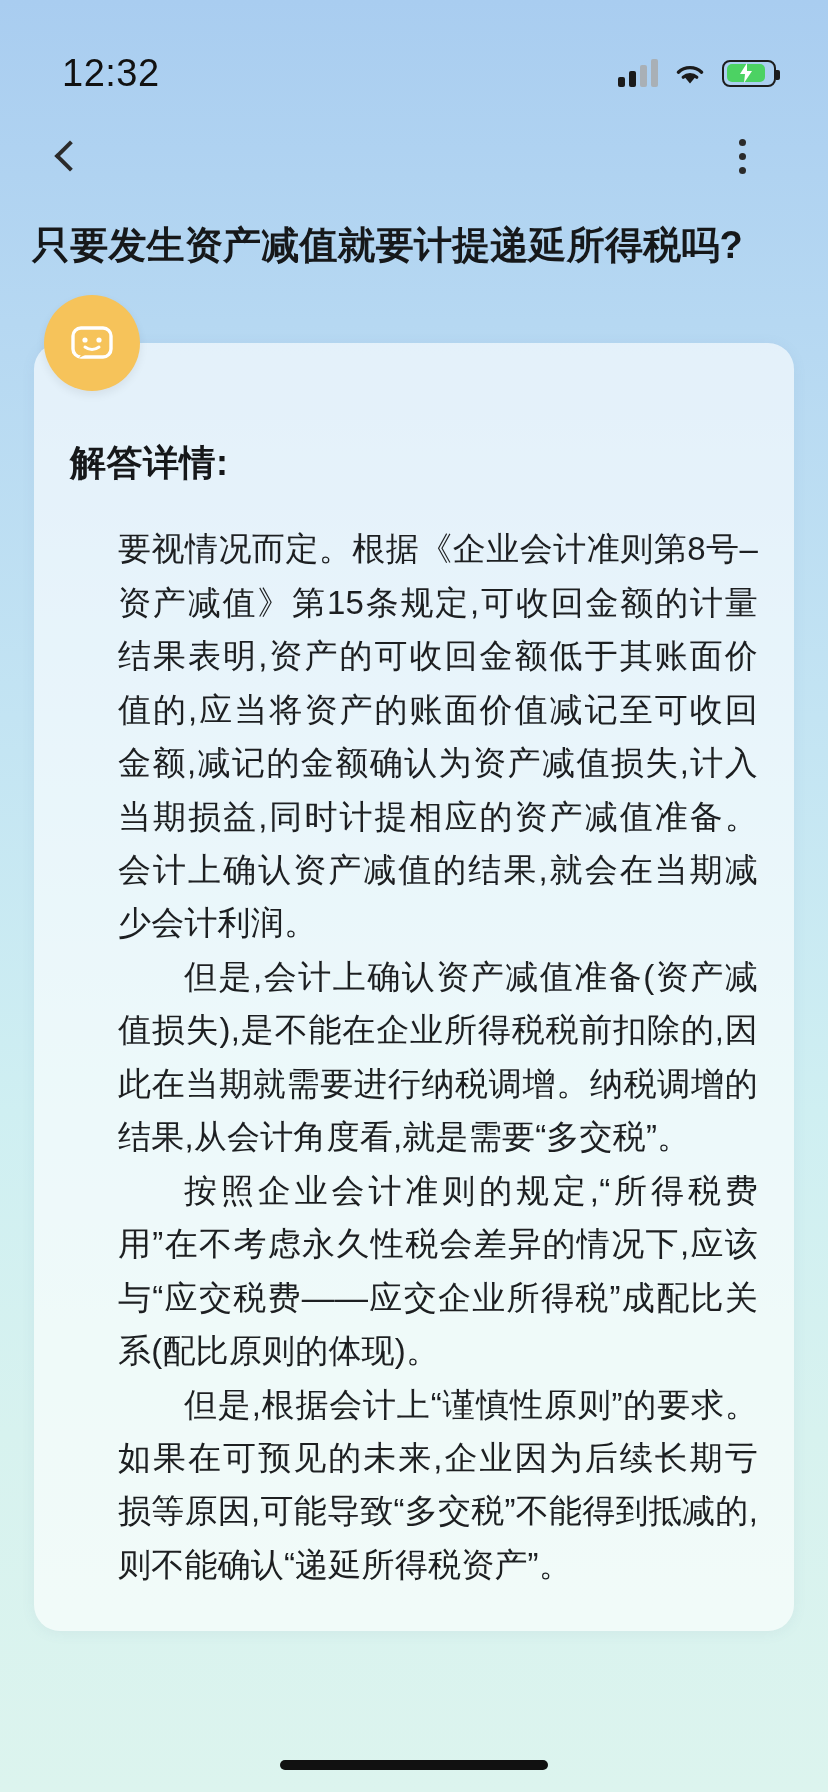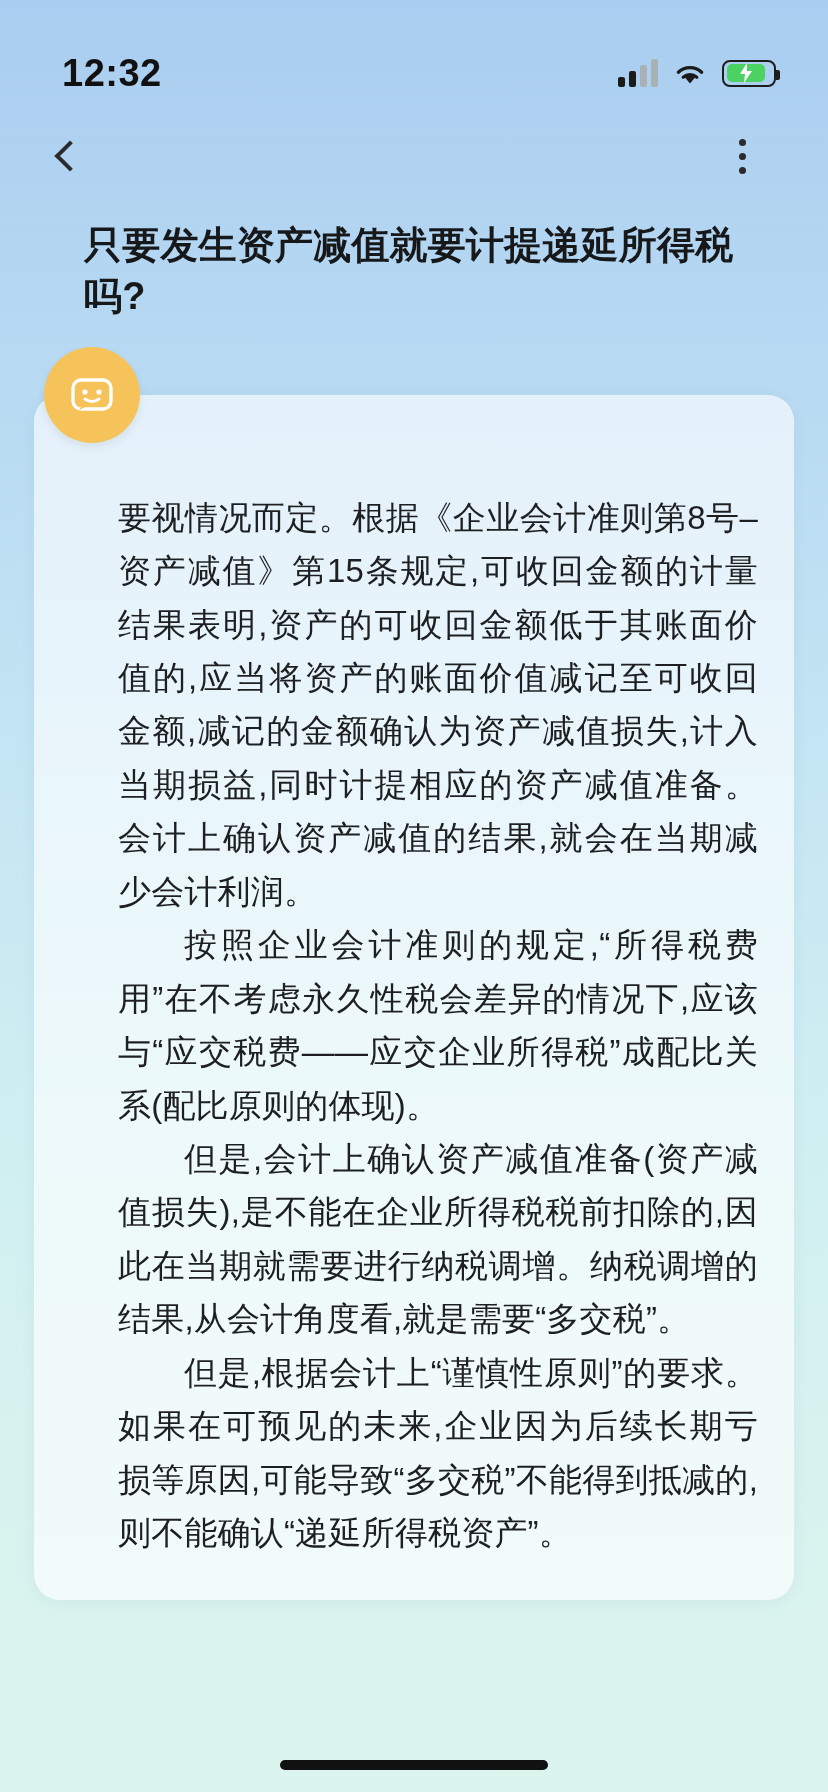--- a/index.html
+++ b/index.html
@@ -19,21 +19,21 @@
   .statusbar {
     height: 110px;
     display: flex;
     align-items: center;
     justify-content: space-between;
     padding: 36px 52px 0 62px;
     color: #111;
   }
   .status-time {
     font-size: 38px;
-    font-weight: 700;
+    font-weight: 400;
     letter-spacing: 0.5px;
   }
   .status-icons {
     display: flex;
     align-items: center;
     gap: 14px;
   }
   .signal {
     display: flex;
     align-items: flex-end;
@@ -110,21 +110,21 @@
   }
   .nav-more span {
     width: 7px; height: 7px;
     border-radius: 50%;
     background: #2b2b2b;
     display: block;
   }
 
   
   .question {
-    padding: 18px 56px 0 84px;
+    padding: 18px 56px 0 32px;
     font-size: 38px;
     line-height: 1.35;
     font-weight: 700;
     color: #16181a;
     letter-spacing: 0.2px;
   }
 
   
   .card-wrap {
     position: relative;
@@ -225,22 +225,23 @@
     <svg viewBox="0 0 48 48">
       <rect x="5" y="9" width="38" height="29" rx="8" fill="none" stroke="#ffffff" stroke-width="3.4"></rect>
       <path d="M16 31 l-5 8 l12 -6 Z" fill="#f6c35a" stroke="none"></path>
       <circle cx="17" cy="21" r="2.6" fill="#ffffff"></circle>
       <circle cx="31" cy="21" r="2.6" fill="#ffffff"></circle>
       <path d="M17 28 q7 5 14 0" stroke="#ffffff" stroke-width="3" fill="none" stroke-linecap="round"></path>
     </svg>
   </div>
 
   <div class="card">
+    <div class="card-title">解答详情:</div>
 
     <p class="para">要视情况而定。根据《企业会计准则第8号–资产减值》第15条规定,可收回金额的计量结果表明,资产的可收回金额低于其账面价值的,应当将资产的账面价值减记至可收回金额,减记的金额确认为资产减值损失,计入当期损益,同时计提相应的资产减值准备。会计上确认资产减值的结果,就会在当期减少会计利润。</p>
+    <p class="para indent">但是,会计上确认资产减值准备(资产减值损失),是不能在企业所得税税前扣除的,因此在当期就需要进行纳税调增。纳税调增的结果,从会计角度看,就是需要“多交税”。</p>
     <p class="para indent">按照企业会计准则的规定,“所得税费用”在不考虑永久性税会差异的情况下,应该与“应交税费——应交企业所得税”成配比关系(配比原则的体现)。</p>
-    <p class="para indent">但是,会计上确认资产减值准备(资产减值损失),是不能在企业所得税税前扣除的,因此在当期就需要进行纳税调增。纳税调增的结果,从会计角度看,就是需要“多交税”。</p>
     <p class="para indent">但是,根据会计上“谨慎性原则”的要求。如果在可预见的未来,企业因为后续长期亏损等原因,可能导致“多交税”不能得到抵减的,则不能确认“递延所得税资产”。</p>
 
   </div>
 </div>
 
 <div class="home-indicator"></div>
 
 </body></html>

